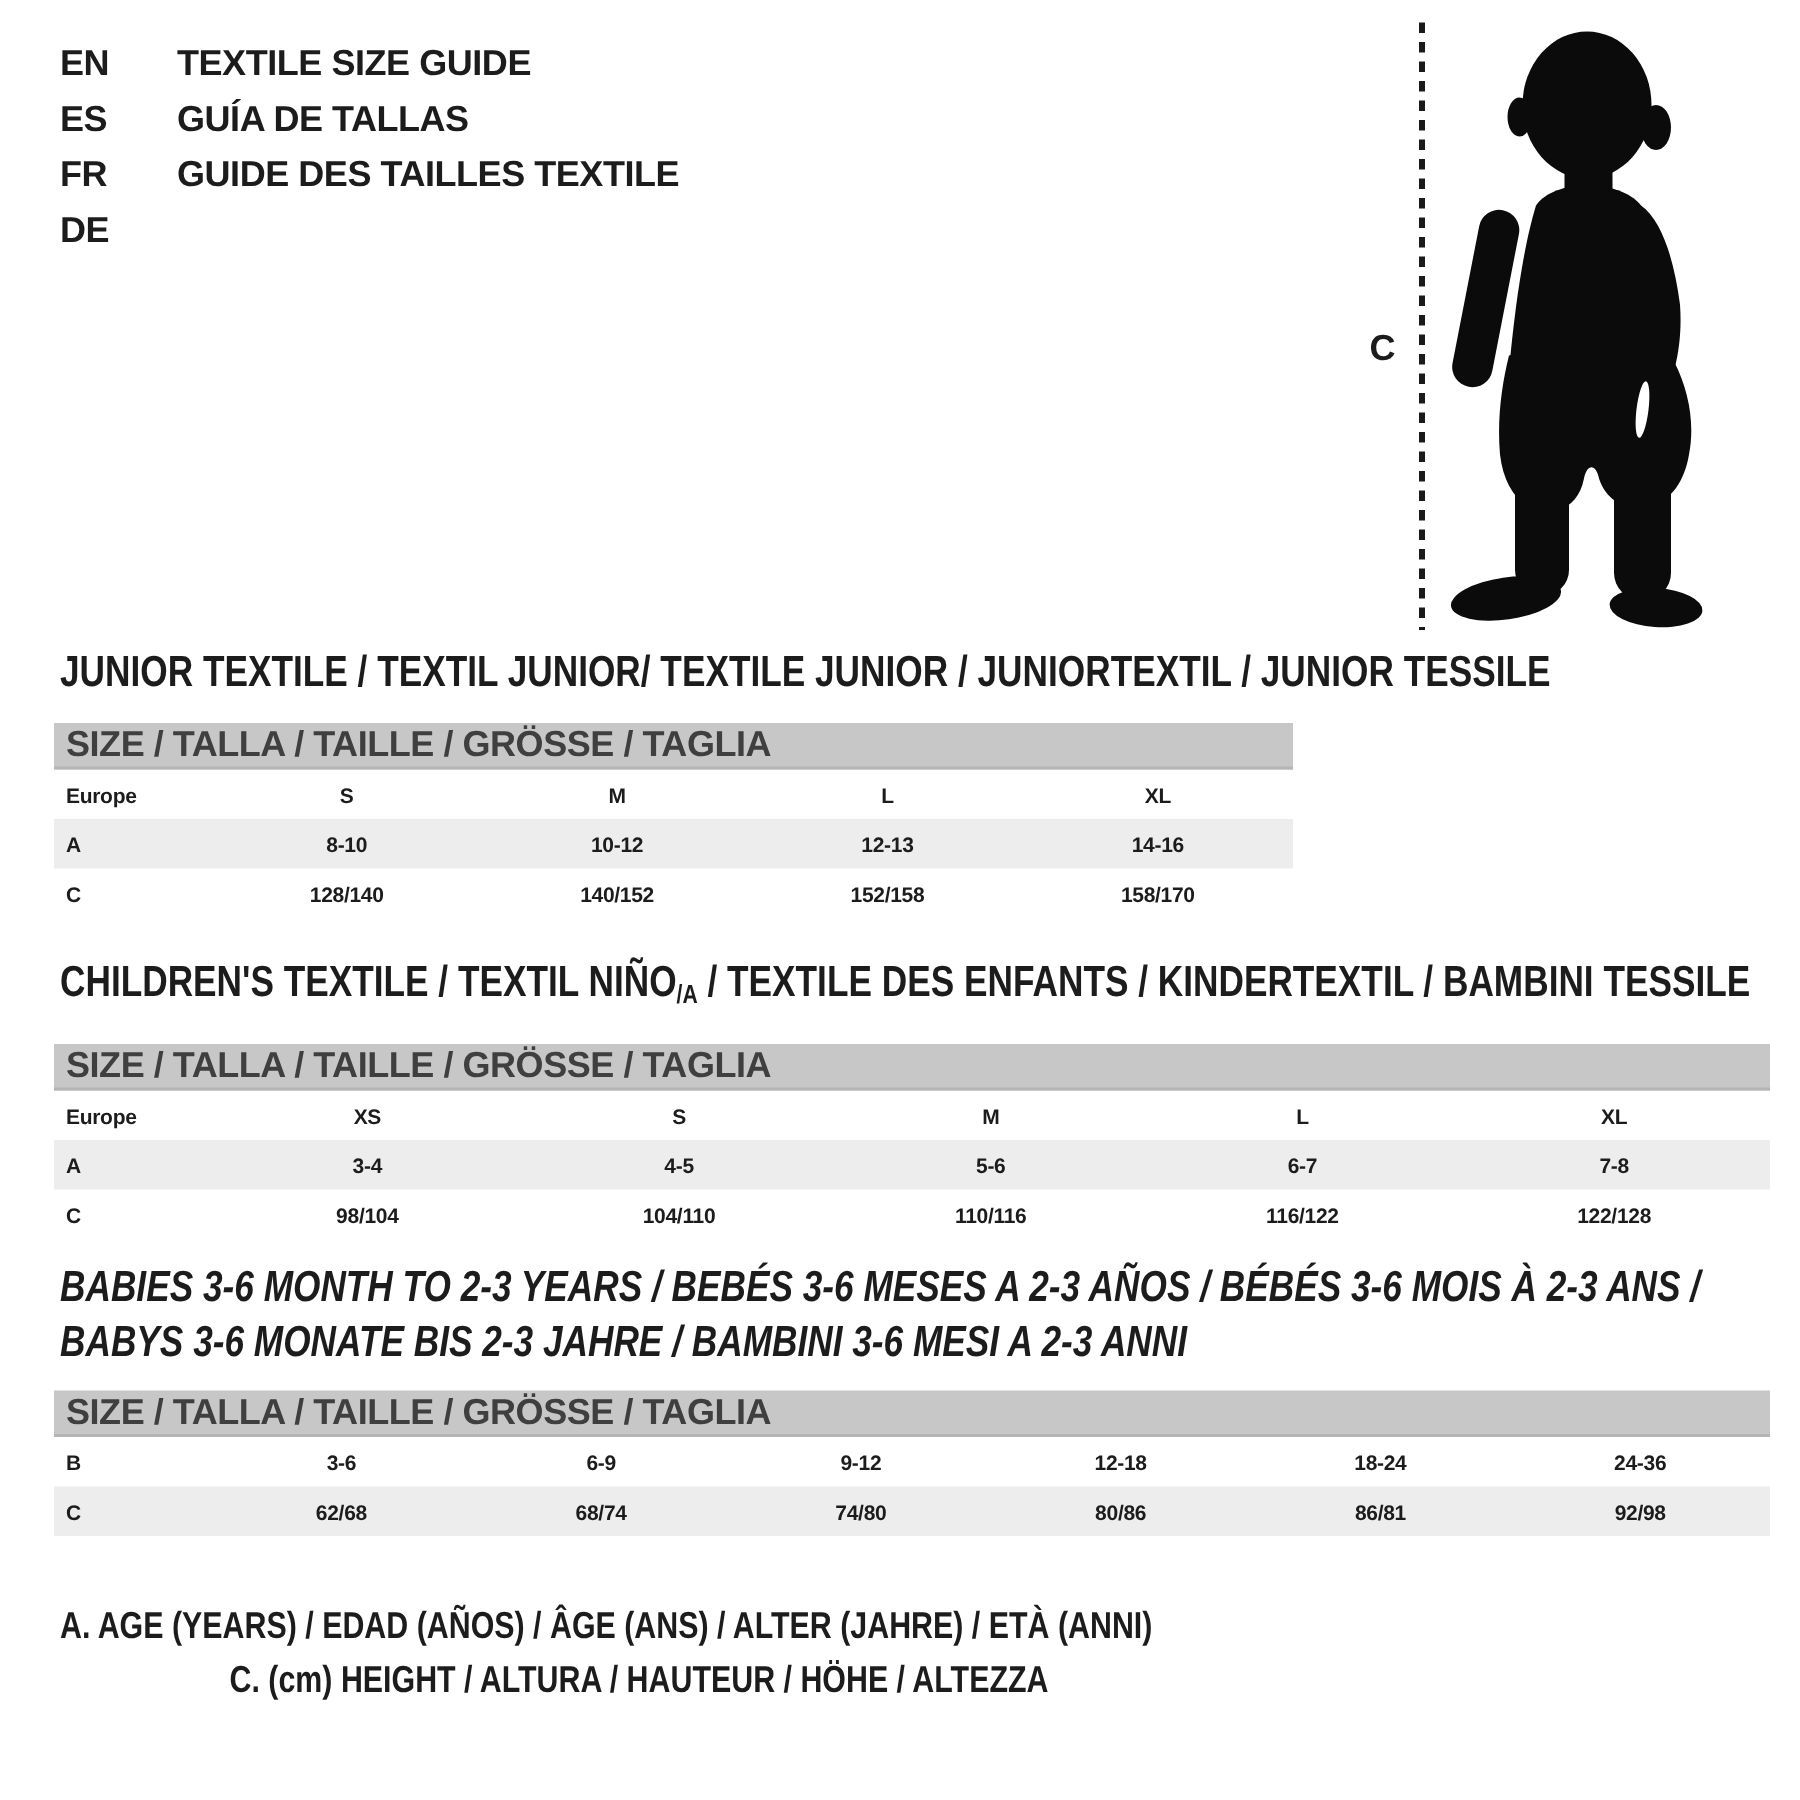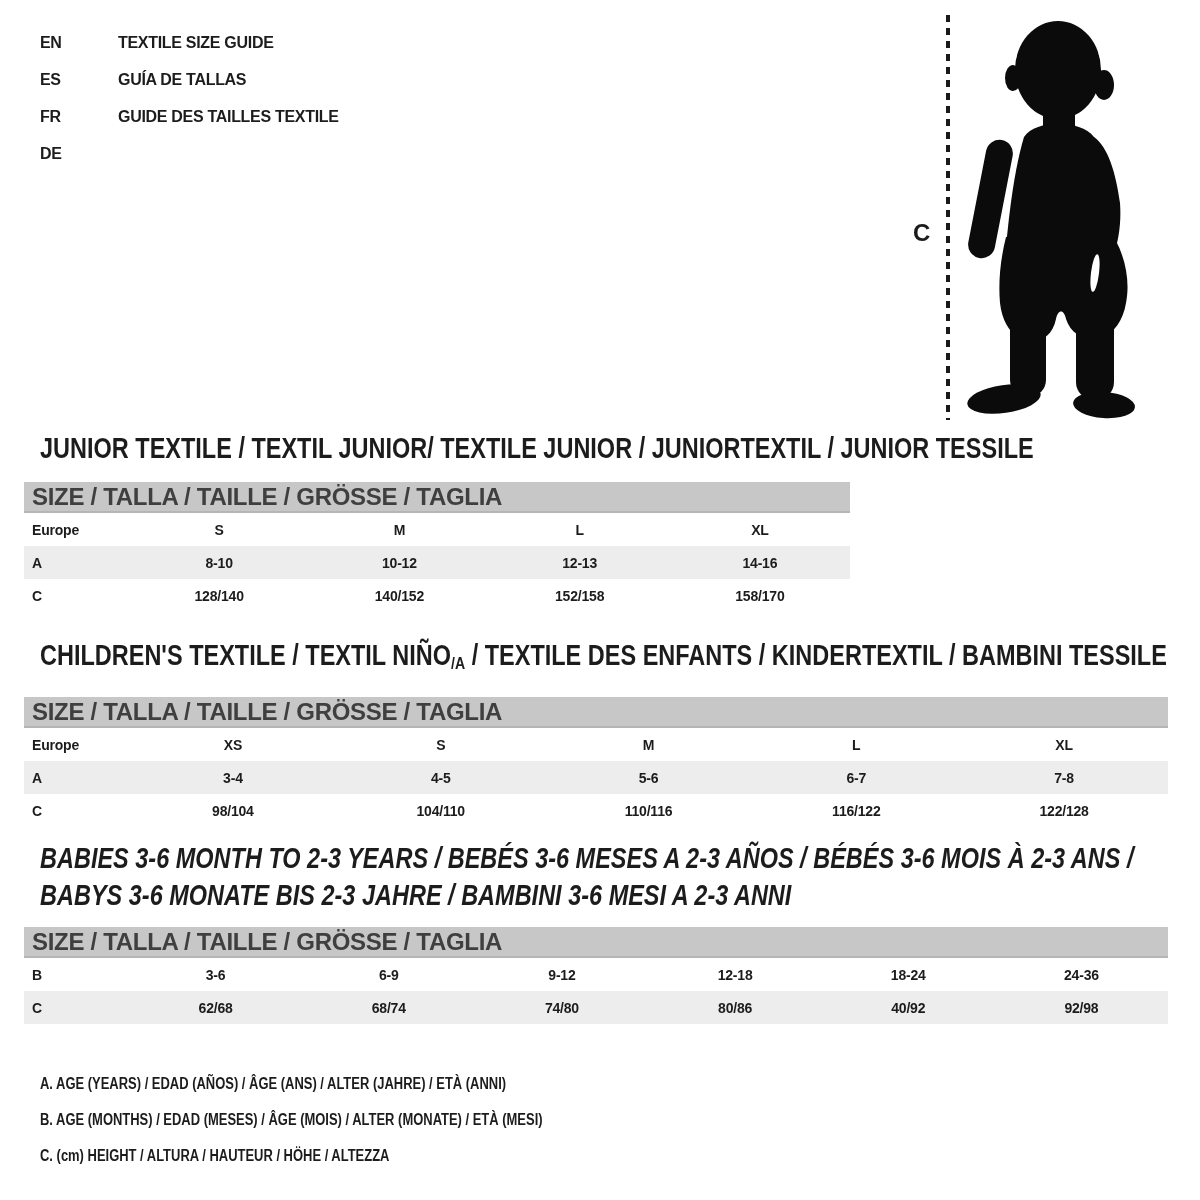--- a/index.html
+++ b/index.html
@@ -3,50 +3,50 @@
 <meta charset="utf-8">
 <style>
   html,body { margin:0; padding:0; background:#fff; }
   .canvas {
     position:relative; width:1200px; height:1200px; background:#ffffff;
     font-family:"Liberation Sans","DejaVu Sans",sans-serif;
     color:var(--text,#1c1c1c); overflow:hidden; font-weight:bold;
   }
   
   .langs { position:absolute; left:40px; top:24px; }
-  .lang-row { display:flex; align-items:center; height:37px; font-size:16px; letter-spacing:-0.3px; }
+  .lang-row { display:flex; align-items:center; height:37px; font-size:24px; letter-spacing:-0.3px; }
   .lang-row .code { width:78px; }
   
   .figure-svg { position:absolute; left:938px; top:12px; }
   .c-label { position:absolute; left:913px; top:219px; font-size:24px; }
   
   .section { position:absolute; left:0; width:1200px; }
   .sec-junior  { top:435px; }
   .sec-children{ top:642px; }
   .sec-babies  { top:840px; }
   .sec-title { margin-left:40px; font-size:29px; line-height:26px; white-space:nowrap; }
   .sec-babies .sec-title .line { line-height:37px;font-style:italic; }
   .cond { display:inline-block; transform:scaleX(0.81); transform-origin:0 50%; white-space:nowrap; }
   .subscript { font-size:0.6em; vertical-align:-0.25em; }
-  .stable { margin-left:24px; }
+  .stable { margin-left:36px; }
   .sec-junior .stable   { width:826px;  margin-top:21px; }
   .sec-children .stable { width:1144px; margin-top:21px; }
   .sec-babies .stable   { width:1144px; margin-top:13px; }
   .bar {
     height:31px; display:flex; align-items:center; padding-left:8px; box-sizing:border-box;
     background:var(--bar,#c7c7c7); border-bottom:2px solid #b5b5b5;
     font-size:24px; color:var(--bar-text,#3f3f3f); letter-spacing:-0.3px; white-space:nowrap;
   }
   .trow { display:flex; align-items:center; height:33px; font-size:14px; letter-spacing:-0.2px; }
   .trow.shaded { background:var(--shade,#ededed); }
   .tcell.label { width:105px; padding-left:8px; box-sizing:border-box; }
   .tcell.val { flex:1; text-align:center; }
   
   .legend { position:absolute; left:40px; top:1066px; }
-  .legend-line { display:flex; align-items:center; height:36px; font-size:16px; white-space:nowrap; }
+  .legend-line { display:flex; align-items:center; height:36px; font-size:25px; white-space:nowrap;justify-content:center; }
 </style>
 </head>
 <body>
 
 <div class="canvas" style="--bar: #c7c7c7; --shade: #ededed; --text: #1c1c1c; --bar-text: #3f3f3f; --sil: #0b0b0b;">
 
   <div class="langs">
     <div class="lang-row">
       <span class="code">EN</span>
       <span class="lbl">TEXTILE SIZE GUIDE</span>
@@ -173,32 +173,29 @@
             <div class="tcell val">12-18</div>
             <div class="tcell val">18-24</div>
             <div class="tcell val">24-36</div>
           </div>
           <div class="trow shaded">
             <div class="tcell label">C</div>
             <div class="tcell val">62/68</div>
             <div class="tcell val">68/74</div>
             <div class="tcell val">74/80</div>
             <div class="tcell val">80/86</div>
-            <div class="tcell val">40/92</div>
+            <div class="tcell val">86/81</div>
             <div class="tcell val">92/98</div>
           </div>
         </div>
     </div>
   </div>
 
   <div class="legend">
     <div class="legend-line">
       <span class="cond">A. AGE (YEARS) / EDAD (AÑOS) / ÂGE (ANS) / ALTER (JAHRE) / ETÀ (ANNI)</span>
     </div>
     <div class="legend-line">
-      <span class="cond">B. AGE (MONTHS) / EDAD (MESES) / ÂGE (MOIS) / ALTER (MONATE) / ETÀ (MESI)</span>
-    </div>
-    <div class="legend-line">
       <span class="cond">C. (cm) HEIGHT / ALTURA / HAUTEUR / HÖHE / ALTEZZA</span>
     </div>
   </div>
 
 </div>
 
 </body></html>

